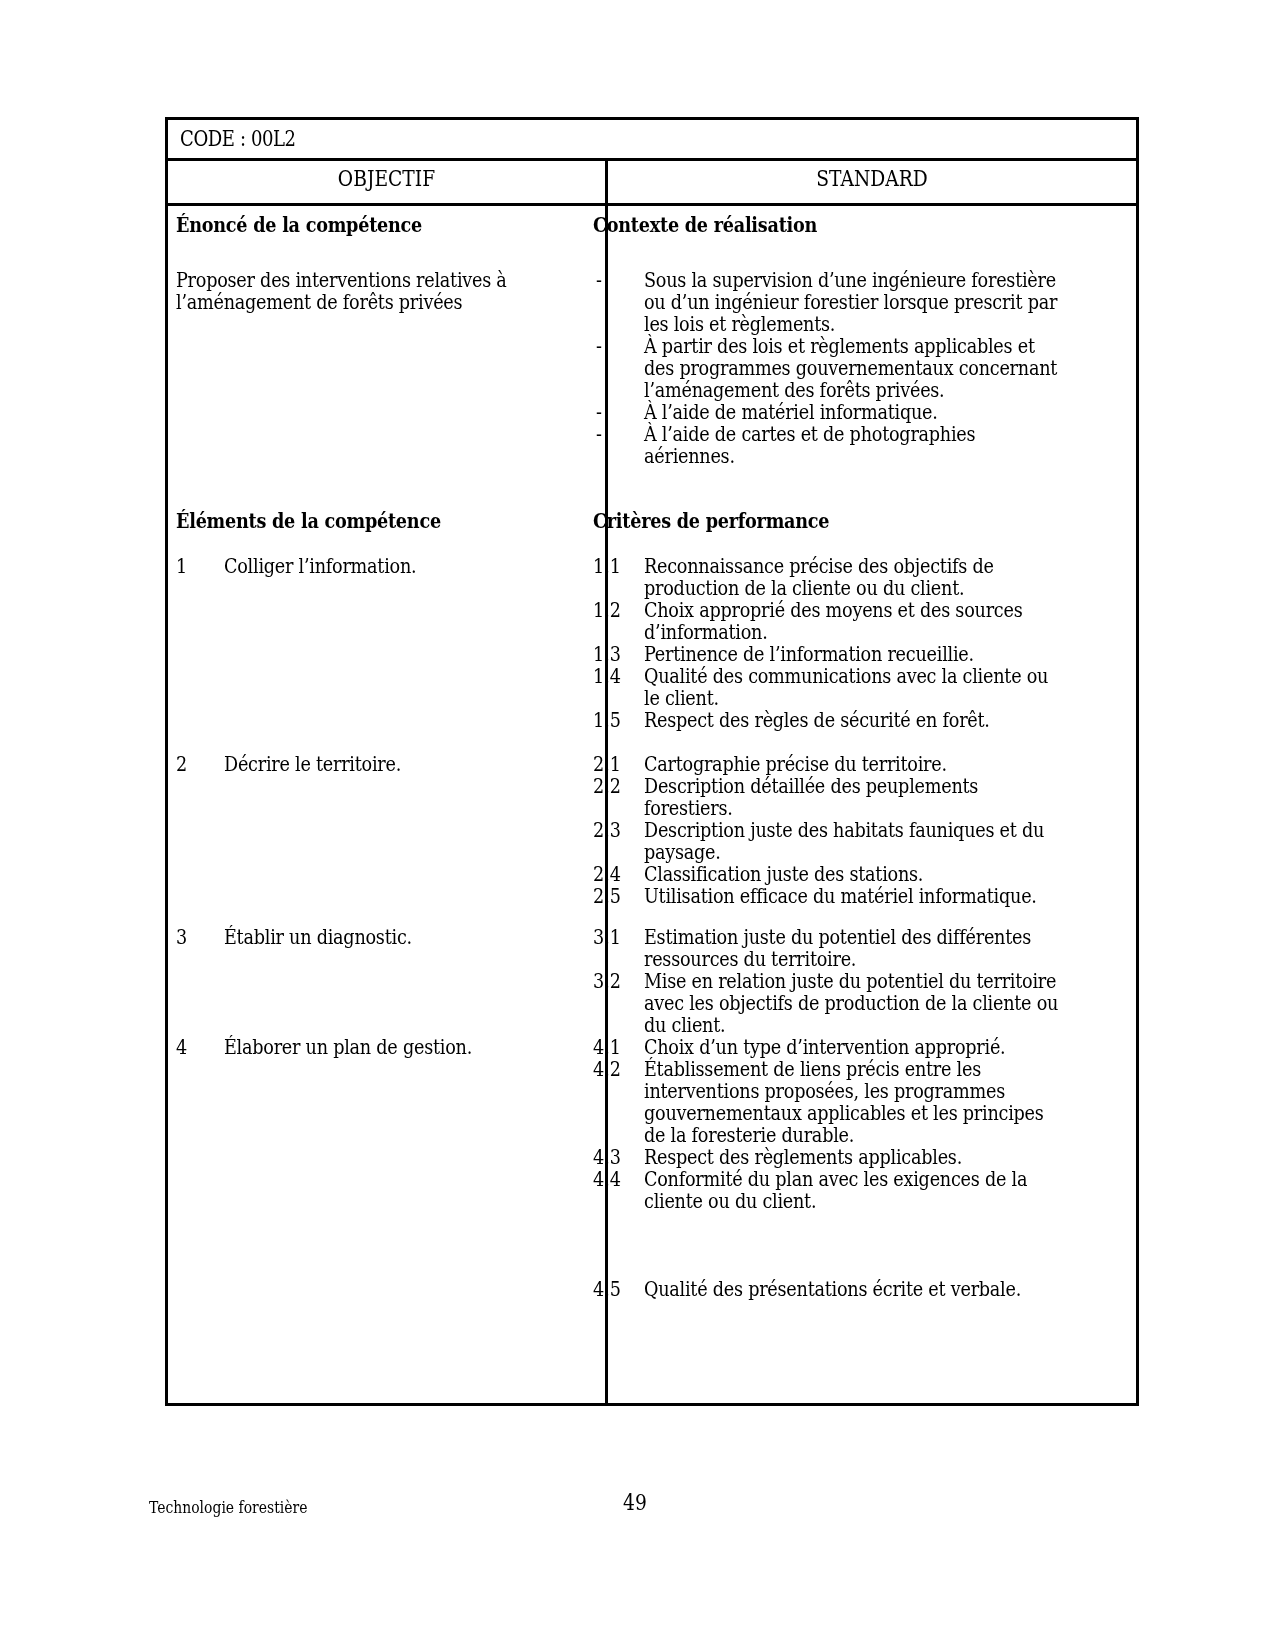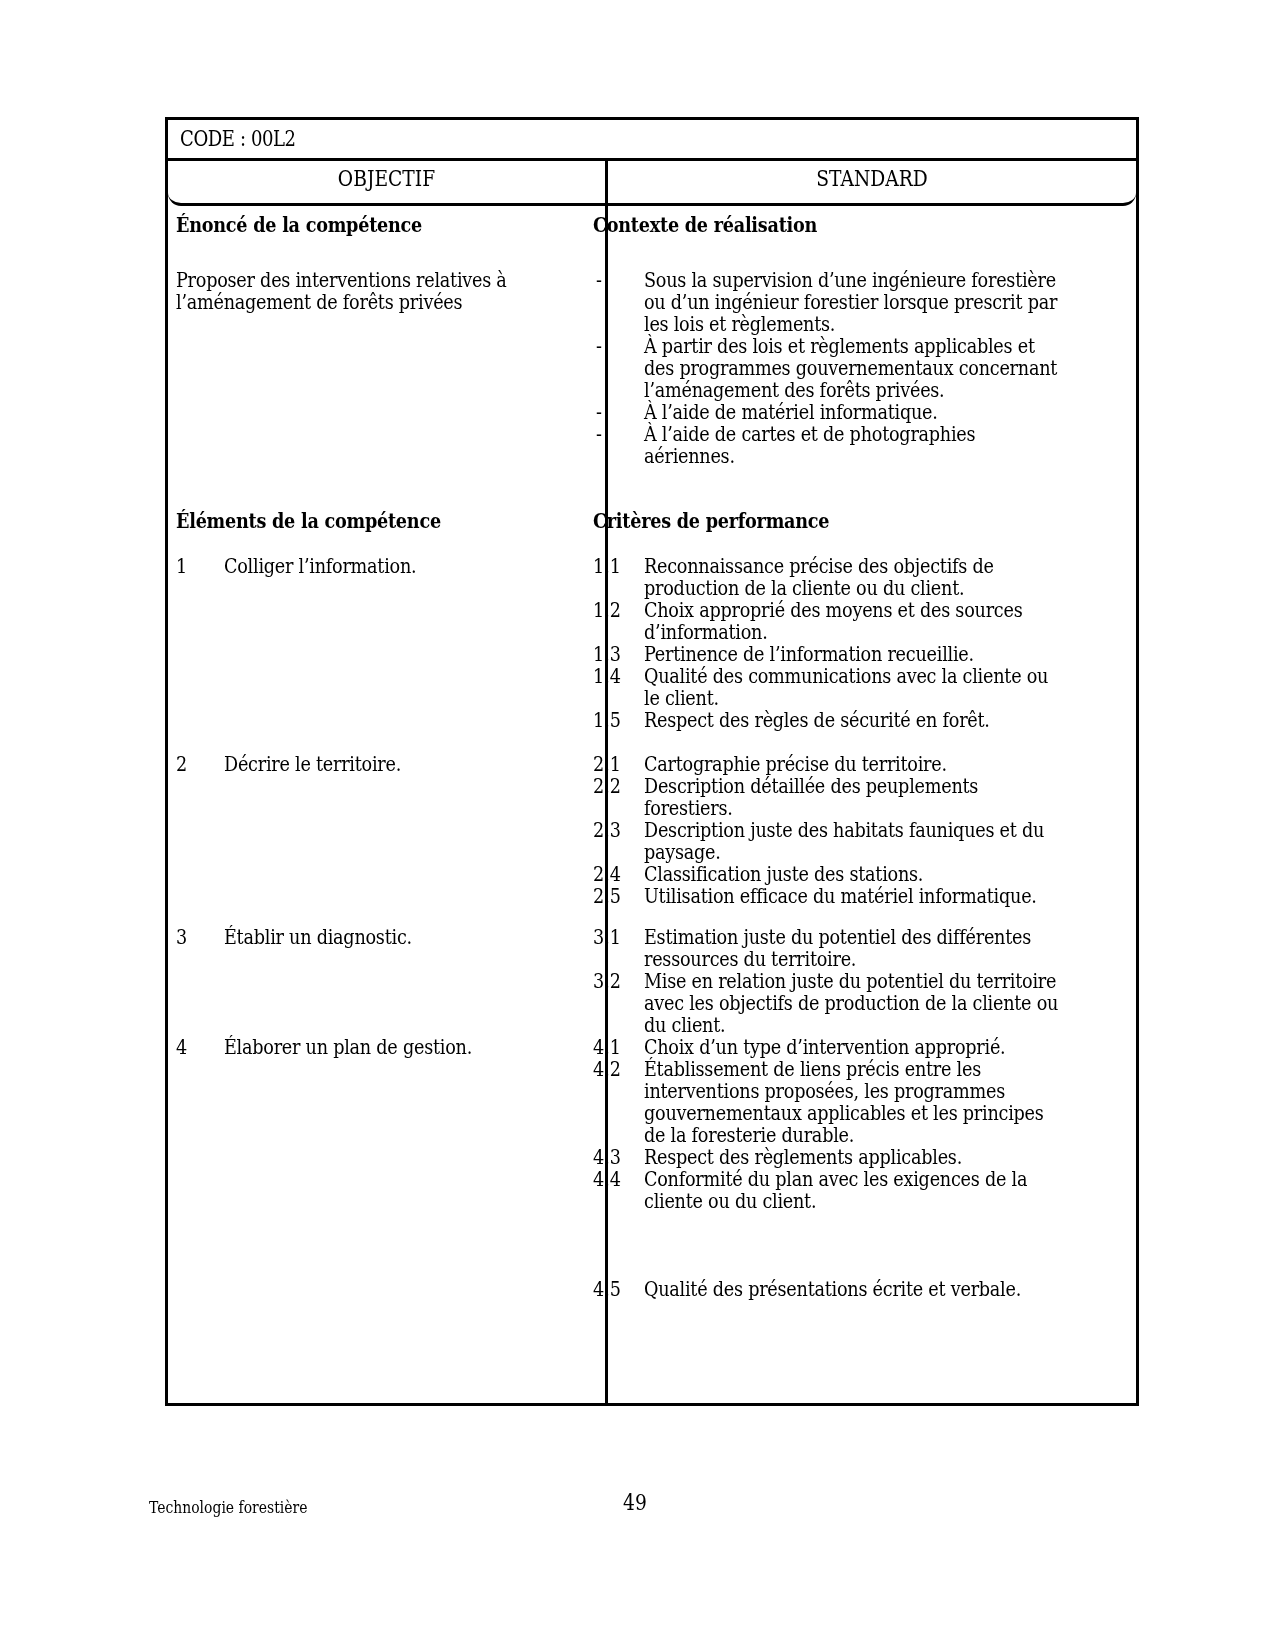--- a/index.html
+++ b/index.html
@@ -1,21 +1,21 @@
 <!DOCTYPE html>
 <html><head>
 <meta charset="utf-8">
 <style>
   html, body { margin: 0; padding: 0; background: #ffffff; }
   body { width: 1275px; height: 1650px; position: relative; font-family: "DejaVu Serif", "Liberation Serif", serif; color: #000; }
   .page { position: absolute; left: 0; top: 0; width: 1275px; height: 1650px; }
   .tbl { position: absolute; left: 165px; top: 117px; width: 974px; height: 1289px; border: 3px solid #000; box-sizing: border-box; }
   .code-row { position: absolute; left: 0; top: 0; right: 0; height: 38px; border-bottom: 3px solid #000; }
   .code-row span { position: absolute; left: 12px; top: 6px; font-size: 22px; letter-spacing: -0.5px; transform: scaleX(0.82); transform-origin: left top; white-space: nowrap; }
-  .hdr-row { position: absolute; left: 0; top: 38px; right: 0; height: 45px; border-bottom: 3px solid #000; border-radius: 13px; }
+  .hdr-row { position: absolute; left: 0; top: 38px; right: 0; height: 45px; border-bottom: 3px solid #000; }
   .vdiv { position: absolute; left: 437px; top: 38px; bottom: 0; width: 3px; background: #000; }
   .hdr-cell { position: absolute; top: 8px; font-size: 22px; text-align: center; transform: scaleX(0.85); white-space: nowrap; }
   .hdr-left { left: 0; width: 437px; }
   .hdr-right { left: 440px; width: 528px; }
   .txt { position: absolute; font-size: 21px; line-height: 22.5px; white-space: nowrap; transform: scaleX(0.84); transform-origin: left top; letter-spacing: -0.3px; }
   .bold { font-weight: bold; font-size: 21px; }
   .num { position: absolute; font-size: 21px; line-height: 22.5px; transform: scaleX(0.84); transform-origin: left top; }
   .footer-left { position: absolute; left: 149px; top: 1497px; font-size: 17px; transform: scaleX(0.82); transform-origin: left top; white-space: nowrap; }
   .footer-page { position: absolute; left: 623px; top: 1490px; font-size: 22px; transform: scaleX(0.85); transform-origin: left top; }
 </style>

